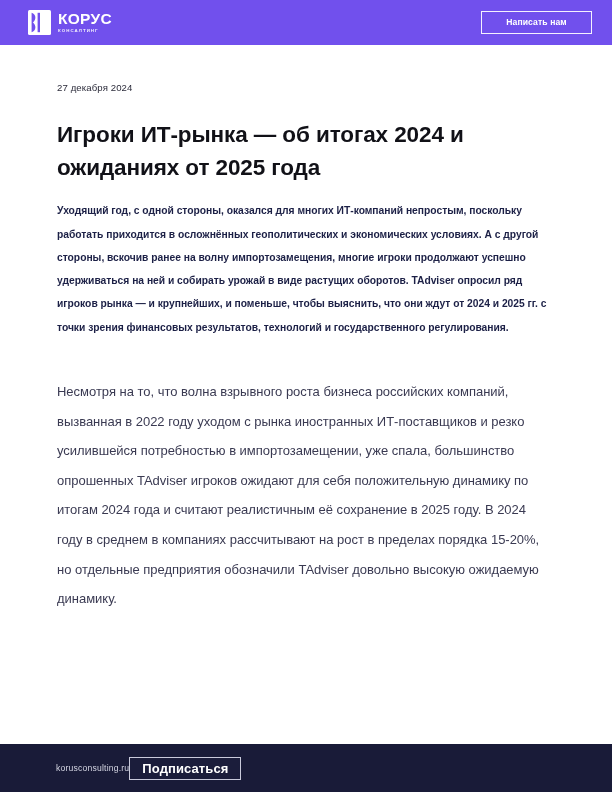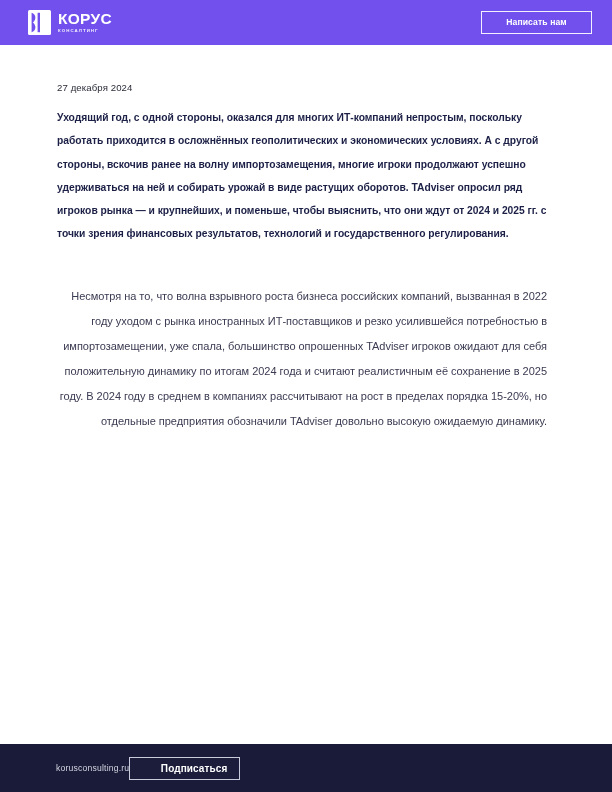--- a/index.html
+++ b/index.html
@@ -102,27 +102,26 @@
     max-width: 500px;
   }
   .section-heading {
     font-size: 13.6px;
     font-weight: bold;
     color: #1c2046;
     letter-spacing: 0.25px;
     margin-top: 44px;
   }
   .body-text {
-    font-size: 11px;
+    font-size: 13px;
     color: #3a3a52;
     line-height: 2.28;
     margin-top: 38px;
     letter-spacing: -0.02px;
     max-width: 490px;
-    text-align: right;
   }
 
   
   .footer {
     position: absolute;
     left: 0;
     bottom: 0;
     width: 612px;
     height: 48px;
     background: #191b38;
@@ -155,21 +154,21 @@
   .footer-cta-text {
     color: #e3e4ee;
     font-size: 8.6px;
     letter-spacing: 0.15px;
     white-space: nowrap;
   }
   .footer-btn {
     border: 1px solid #c9cadb;
     background: #1b1d3b;
     color: #ffffff;
-    font-size: 10px;
+    font-size: 13px;
     font-weight: bold;
     height: 23px;
     min-width: 111px;
     line-height: 21px;
     text-align: right;
     box-sizing: border-box;
     padding: 0 12px;
     cursor: pointer;
     font-family: inherit;
     flex: 0 0 auto;
@@ -195,20 +194,21 @@
     </span>
   </div>
 
   <button class="header-btn">Написать нам</button>
 </div>
 
 <div class="content">
 
   <div class="date">27 декабря 2024</div>
 
+  <h1 class="title">Игроки ИТ-рынка — об итогах 2024 и ожиданиях от 2025 года</h1>
 
   <p class="lead">Уходящий год, с одной стороны, оказался для многих ИТ-компаний непростым, поскольку работать приходится в осложнённых геополитических и экономических условиях. А с другой стороны, вскочив ранее на волну импортозамещения, многие игроки продолжают успешно удерживаться на ней и собирать урожай в виде растущих оборотов. TAdviser опросил ряд игроков рынка — и крупнейших, и поменьше, чтобы выяснить, что они ждут от 2024 и 2025 гг. с точки зрения финансовых результатов, технологий и государственного регулирования.</p>
 
 
   <p class="body-text">Несмотря на то, что волна взрывного роста бизнеса российских компаний, вызванная в 2022 году уходом с рынка иностранных ИТ-поставщиков и резко усилившейся потребностью в импортозамещении, уже спала, большинство опрошенных TAdviser игроков ожидают для себя положительную динамику по итогам 2024 года и считают реалистичным её сохранение в 2025 году. В 2024 году в среднем в компаниях рассчитывают на рост в пределах порядка 15-20%, но отдельные предприятия обозначили TAdviser довольно высокую ожидаемую динамику.</p>
 
 </div>
 
 <div class="footer">
 

